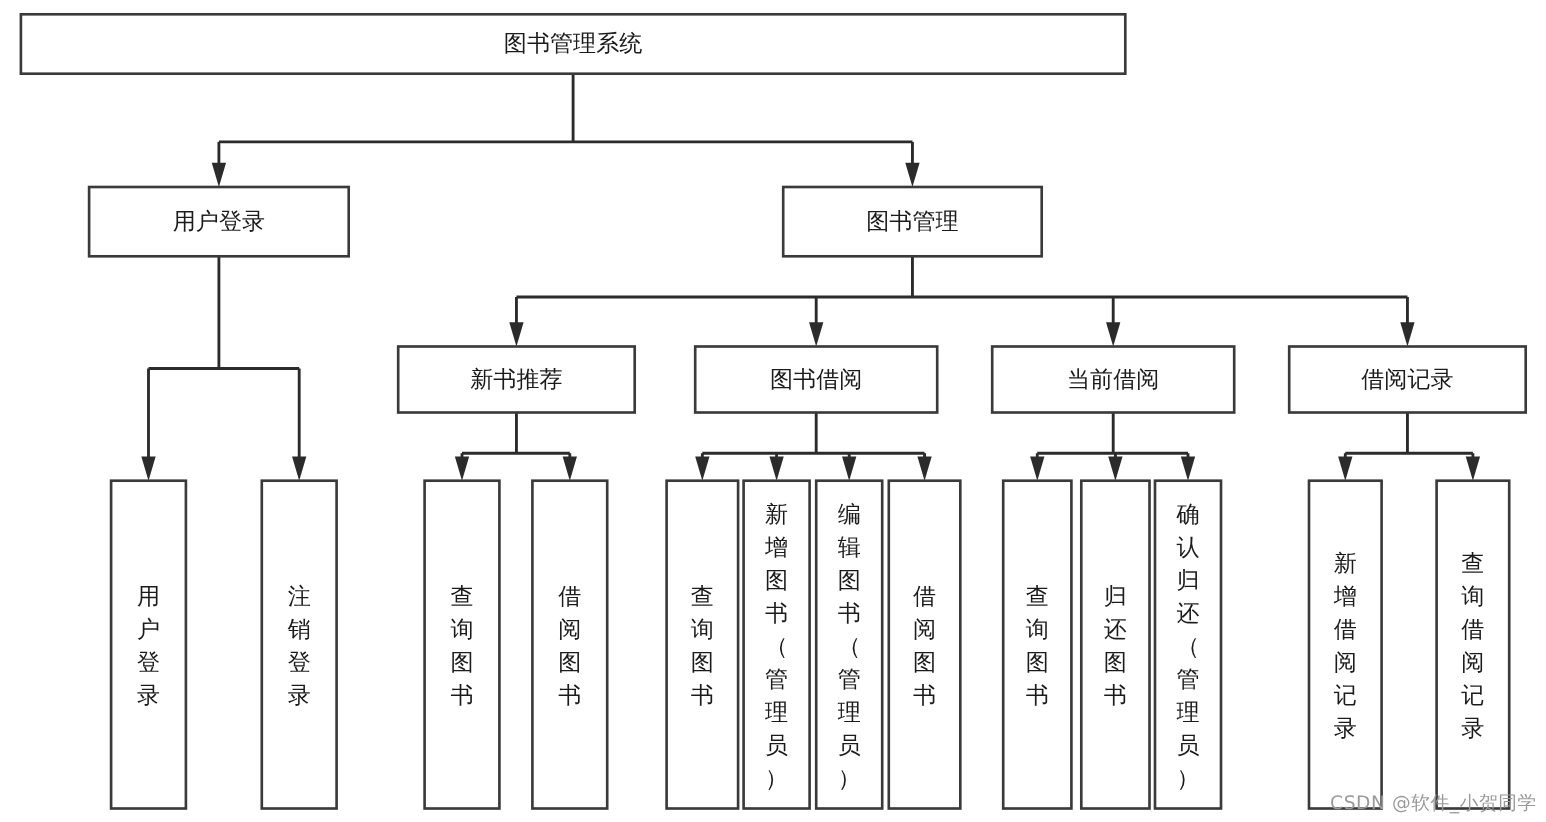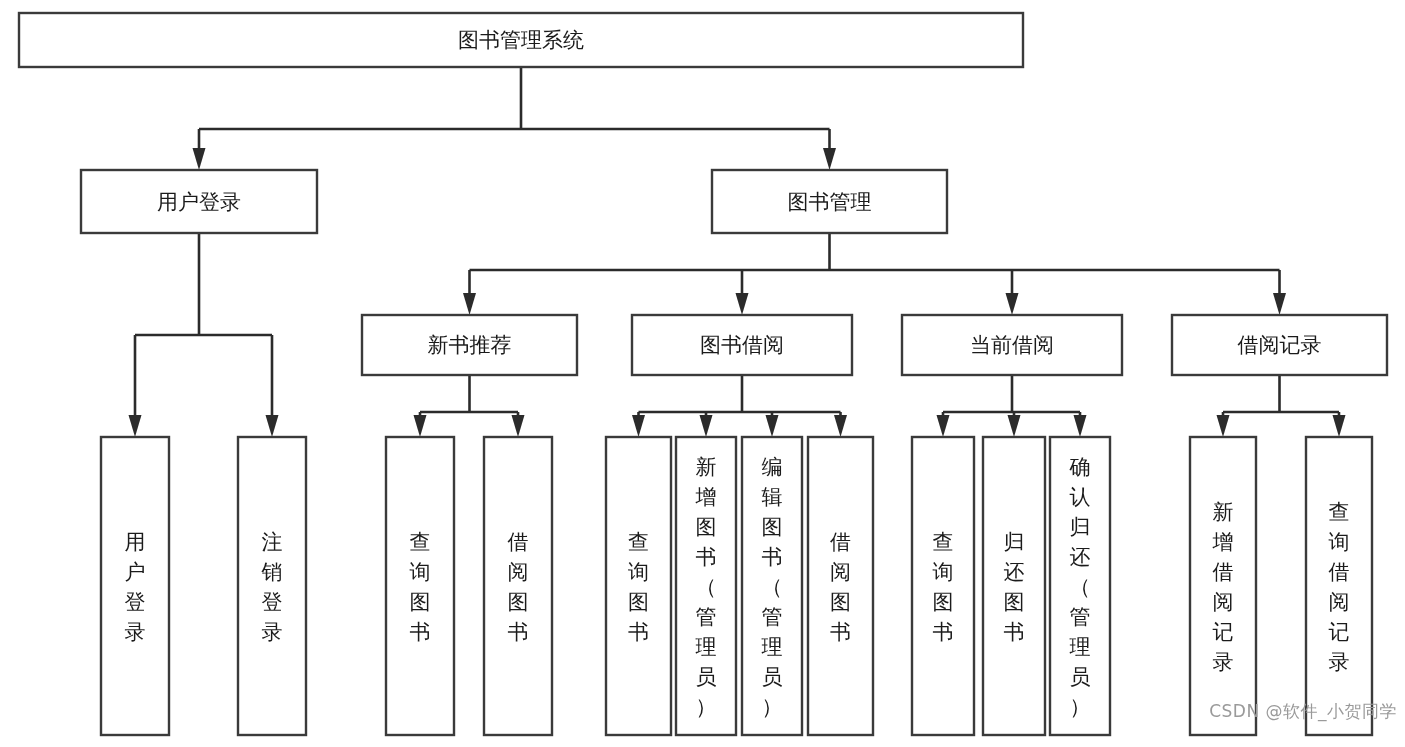--- a/index.html
+++ b/index.html
@@ -45,21 +45,21 @@
   }
   .node-label-v {
     font-family: "DejaVu Sans", "Liberation Sans", sans-serif;
     font-size: 21px;
     fill: #1b1b1b;
     text-anchor: middle;
   }
   .watermark {
     position: absolute;
     right: 8px;
-    bottom: 24px;
+    bottom: 6px;
     font-family: "DejaVu Sans", "Liberation Sans", sans-serif;
     font-size: 17px;
     color: #9a9a9a;
     letter-spacing: 0.5px;
     white-space: nowrap;
     user-select: none;
   }
 </style>
 </head>
 <body>

